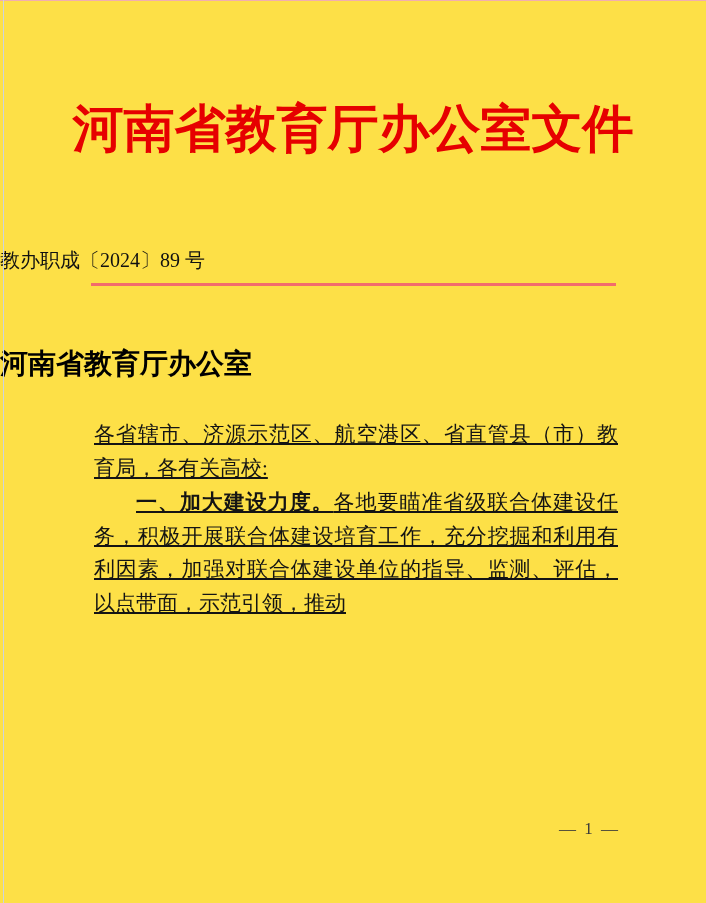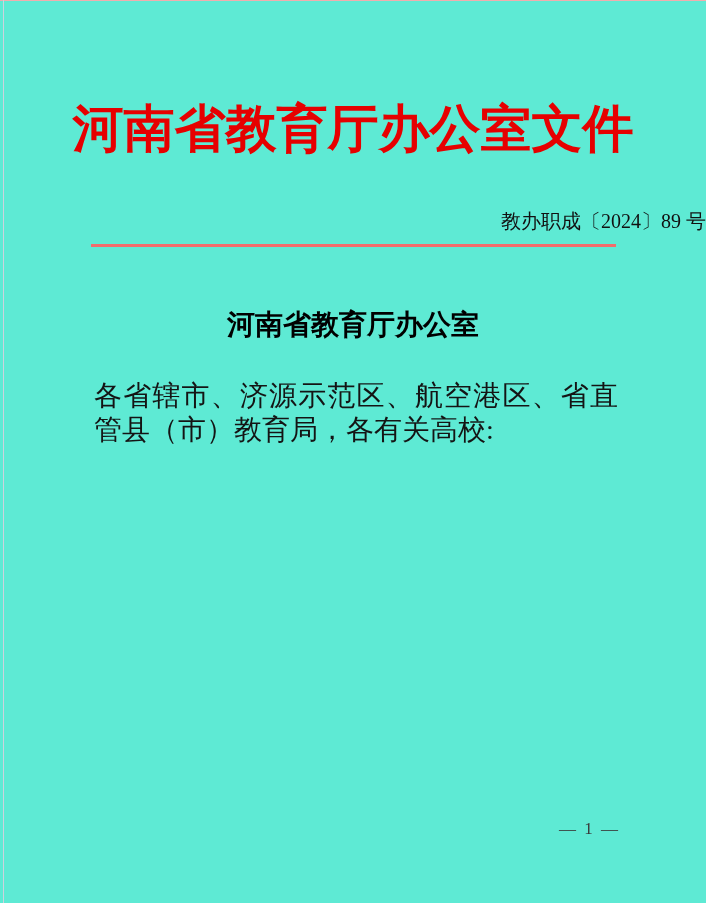--- a/index.html
+++ b/index.html
@@ -4,21 +4,21 @@
 <style>
   html, body {
     margin: 0;
     padding: 0;
     background: #ffffff;
   }
   .page {
     position: relative;
     width: 706px;
     height: 903px;
-    background: #5eead4;
+    background: #fde047;
     overflow: hidden;
     font-family: "Liberation Serif", serif;
     color: #1c1c1c;
   }
   .scan-top-edge {
     position: absolute;
     top: 0; left: 0; right: 0;
     height: 1px;
     background: #f2aeae;
   }
@@ -33,47 +33,48 @@
     padding-top: 94px;
     text-align: center;
     font-size: 51px;
     line-height: 70px;
     font-weight: 700;
     color: #e60000;
     letter-spacing: 0px;
     white-space: nowrap;
   }
   .doc-no {
-    margin-top: 45px;
-    text-align: right;
+    margin-top: 84px;
+    text-align: left;
     font-size: 20px;
     line-height: 24px;
     color: #111111;
   }
   .red-rule {
     width: 525px;
     height: 3px;
     margin: 11px auto 0 auto;
     background: #f26c6c;
   }
   .doc-title {
     margin-top: 57px;
-    text-align: center;
+    text-align: left;
     font-weight: 700;
     font-size: 28px;
     line-height: 42px;
     color: #000000;
   }
   .body-text {
     width: 524px;
     margin: 33px 88px 0 94px;
-    font-size: 28px;
+    font-size: 21px;
     line-height: 33.5px;
     text-align: justify;
     color: #141414;
+    text-decoration: underline;
   }
   .body-text p {
     margin: 0;
   }
   .body-text p.indent {
     text-indent: 2em;
   }
   .lead-bold {
     font-weight: 700;
     font-family: "Liberation Sans", sans-serif;
@@ -101,17 +102,18 @@
   <div class="doc-no">教办职成〔2024〕89 号</div>
 
   <div class="red-rule"></div>
 
   <div class="doc-title">
     <div>河南省教育厅办公室</div>
   </div>
 
   <div class="body-text">
     <p>各省辖市、济源示范区、航空港区、省直管县（市）教育局，各有关高校:</p>
+    <p class="indent"><span class="lead-bold">一、加大建设力度。</span><span>各地要瞄准省级联合体建设任务，积极开展联合体建设培育工作，充分挖掘和利用有利因素，加强对联合体建设单位的指导、监测、评估，以点带面，示范引领，推动</span></p>
   </div>
 
   <div class="page-footer">— 1 —</div>
 
 </div>
 
 </body></html>

